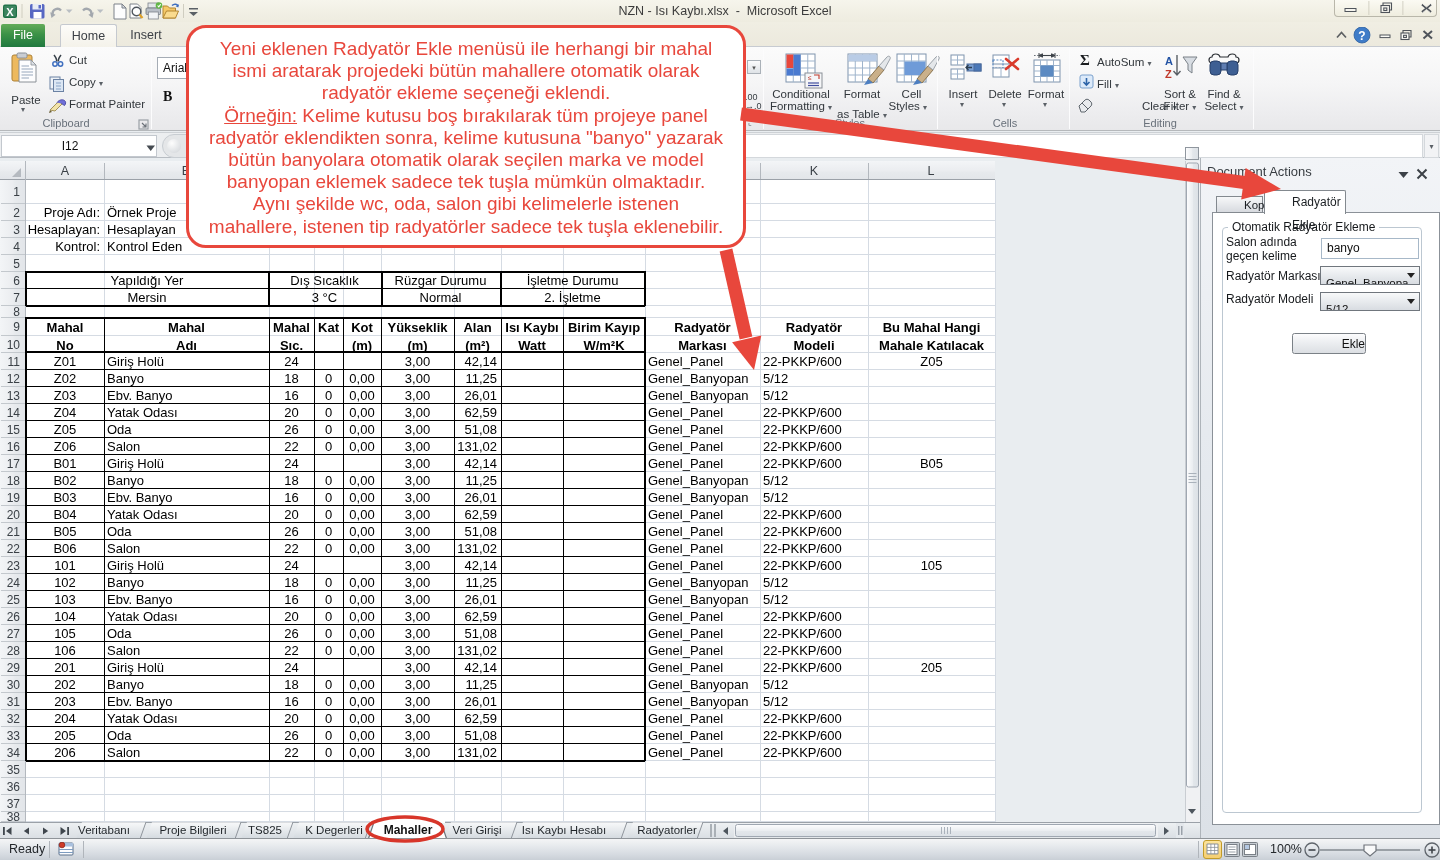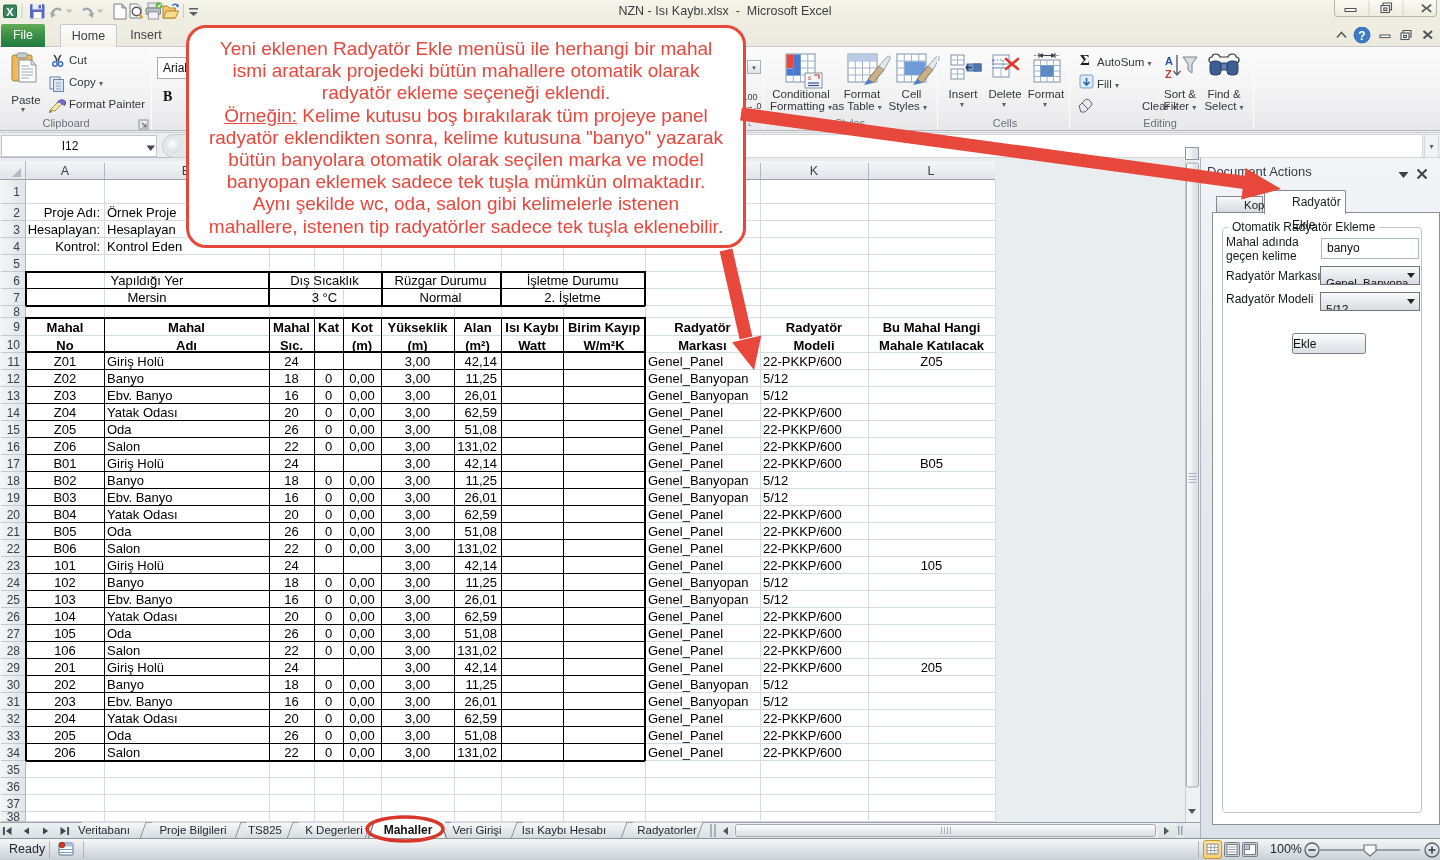--- a/index.html
+++ b/index.html
@@ -56,21 +56,21 @@
 .plab { position:absolute; font-size:12px; color:#16191c; }
 #pinput { position:absolute; left:108px; top:45px; width:98px; height:21px; background:#fff;
   border:1px solid #a7b8c8; font-size:12px; padding:2px 0 0 5px; color:#111; }
 .combo { position:absolute; left:107px; width:100px; height:19px;
   background:linear-gradient(180deg,#f8f9fa 0%,#e8ebee 50%,#d8dce1 100%);
   border:1px solid #70767d; font-size:11.5px; color:#111; padding:10px 14px 0 5px; overflow:hidden; white-space:nowrap; }
 .combo .ca { position:absolute; right:4px; top:6px; width:0; height:0;
   border-left:4.5px solid transparent; border-right:4.5px solid transparent; border-top:5px solid #222; }
 #ekle { position:absolute; left:79px; top:140px; width:74px; height:21px;
   background:linear-gradient(180deg,#fcfcfd 0%,#eceef1 45%,#dcdfe3 100%);
-  border:1px solid #7b8187; border-radius:2.5px; font-size:12px; text-align:left; line-height:20px; color:#111; }
+  border:1px solid #7b8187; border-radius:2.5px; font-size:12px; text-align:right; line-height:20px; color:#111; }
 
 #winbtns { left:1334px; top:0; width:103px; height:17px;
   background:linear-gradient(180deg,#fbfaf3 0%,#efeddf 100%);
   border:1px solid #b9b7aa; border-top:none; border-radius:0 0 4px 4px; }
 </style></head><body>
 <div class="abs" id="titlebar"></div>
 <div class="abs" id="tabrow">
     <div class="line"></div>
     <div id="filetab">File</div>
     <div class="rtab" id="hometab">Home</div>
@@ -282,21 +282,21 @@
         <line x1="6.5" y1="0" x2="6.5" y2="22" stroke="#9fb4cc" stroke-width="1"></line>
         <line x1="13.0" y1="0" x2="13.0" y2="22" stroke="#9fb4cc" stroke-width="1"></line>
         <line x1="19.5" y1="0" x2="19.5" y2="22" stroke="#9fb4cc" stroke-width="1"></line>
         <rect x="6.5" y="5.5" width="13" height="11" fill="#5b8ac2"></rect>
       </g>
     </g>
   </svg>
 <div class="rbtxt abs" style="left:763px;top:88px;width:76px;text-align:center;">Conditional</div>
 <div class="rbtxt abs" style="left:763px;top:100px;width:76px;text-align:center;">Formatting <span class="dar">▾</span></div>
 <div class="rbtxt abs" style="left:832px;top:88px;width:60px;text-align:center;">Format</div>
-<div class="rbtxt abs" style="left:832px;top:100px;width:60px;">as Table <span class="dar">▾</span></div>
+<div class="rbtxt abs" style="left:832px;top:108px;width:60px;text-align:center;">as Table <span class="dar">▾</span></div>
 <div class="rbtxt abs" style="left:884px;top:88px;width:55px;text-align:center;">Cell</div>
 <div class="rbtxt abs" style="left:872px;top:100px;width:55px;text-align:right;">Styles <span class="dar">▾</span></div>
 <div class="glabel abs" style="left:800px;top:117px;width:100px;">Styles</div>
 <div class="rsep abs" style="left:937px;"></div>
 <div class="rbtxt abs" style="left:933px;top:88px;width:60px;text-align:center;">Insert</div>
 <div class="abs dar" style="left:960px;top:100px;">▾</div>
 <div class="rbtxt abs" style="left:975px;top:88px;width:60px;text-align:center;">Delete</div>
 <div class="abs dar" style="left:1002px;top:100px;">▾</div>
 <div class="rbtxt abs" style="left:1016px;top:88px;width:60px;text-align:center;">Format</div>
 <div class="abs dar" style="left:1043px;top:100px;">▾</div>
@@ -963,21 +963,21 @@
       </svg>
  <svg style="position:absolute;right:7px;top:4px;" width="12" height="12">
         <path d="M1.5 1.5 L10.5 10.5 M10.5 1.5 L1.5 10.5" stroke="#3c4147" stroke-width="2"></path>
       </svg>
 </div>
 <div class="ptab" id="ptab1">Kopyala</div>
 <div class="ptab" id="ptab2">Radyatör Ekle</div>
 <div id="panecard">
  <div id="grpbox"></div>
  <div id="grplab">Otomatik Radyatör Ekleme</div>
- <div class="plab" style="left:13px;top:23px;width:100px;line-height:13.5px;">Mahal adında geçen kelime</div>
+ <div class="plab" style="left:13px;top:23px;width:100px;line-height:13.5px;">Salon adında geçen kelime</div>
  <div id="pinput" style="top:25px;">banyo</div>
  <div class="plab" style="left:13px;top:56px;">Radyatör Markası</div>
  <div class="combo" style="top:53px;">Genel_Banyopa<span class="ca"></span></div>
  <div class="plab" style="left:13px;top:79px;">Radyatör Modeli</div>
  <div class="combo" style="top:79px;">5/12<span class="ca"></span></div>
  <div id="ekle" style="top:120px;">Ekle</div>
 </div>
 </div>
 <div class="abs" id="callout">Yeni eklenen Radyatör Ekle menüsü ile herhangi bir mahal<br>
 ismi aratarak projedeki bütün mahallere otomatik olarak<br>

